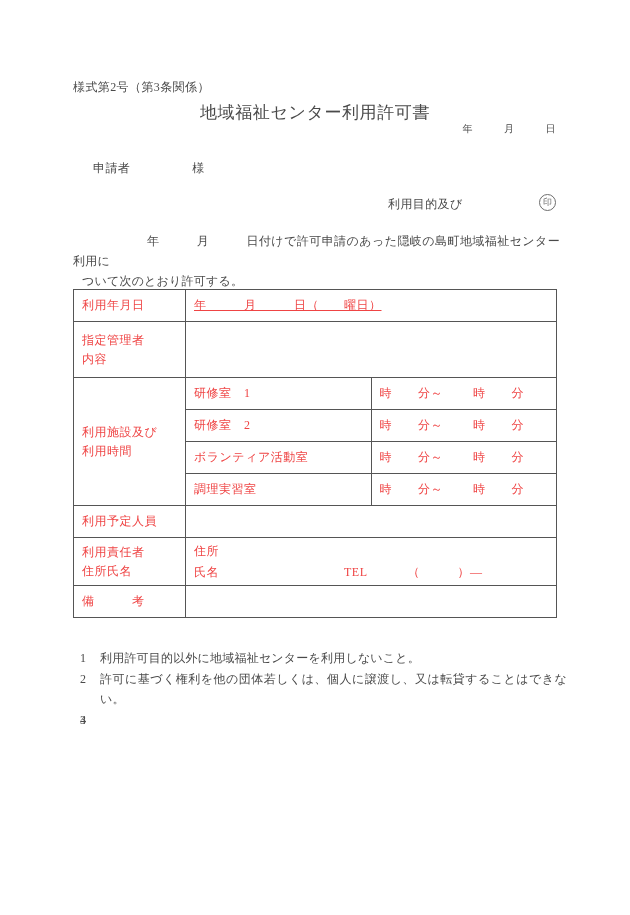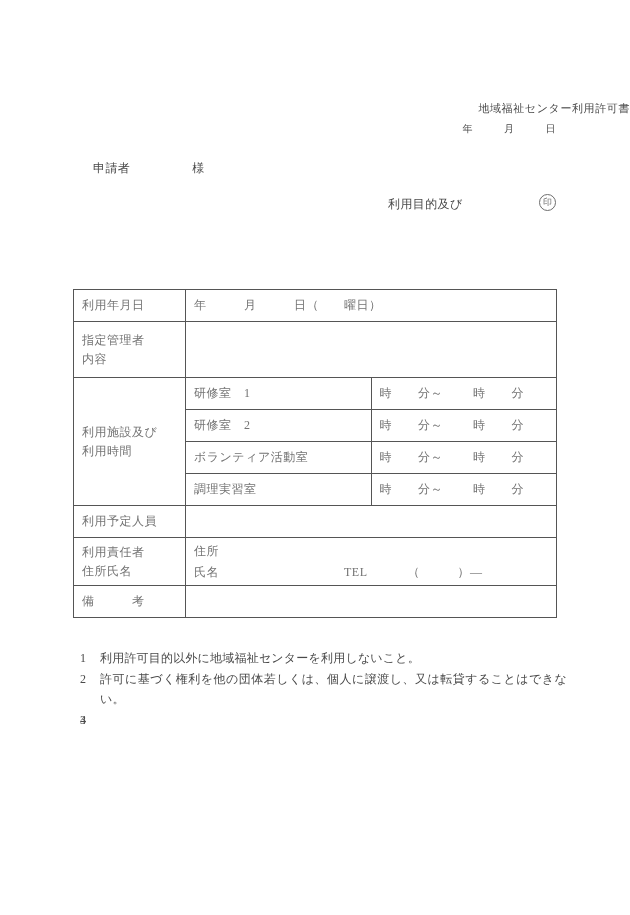--- a/index.html
+++ b/index.html
@@ -30,22 +30,22 @@
     top: 79px;
     font-size: 12px;
     letter-spacing: 0.4px;
     white-space: nowrap;
   }
   .doc-title {
     position: absolute;
     left: 0;
     right: 0;
     top: 101px;
-    text-align: right;
-    font-size: 11px;
+    text-align: center;
+    font-size: 17px;
     letter-spacing: 0.6px;
   }
   .date-line {
     position: absolute;
     right: 74px;
     top: 122px;
     font-size: 10px;
     white-space: nowrap;
     letter-spacing: 0.4px;
   }
@@ -101,21 +101,21 @@
     width: 484px;
     border-collapse: collapse;
     table-layout: fixed;
     font-size: 12px;
   }
   table.permit td {
     border: 1px solid #555555;
     padding: 0 8px;
     vertical-align: middle;
     letter-spacing: 0.5px;
-    color: #737373;
+    color: #ef4444;
   }
   td.label {
     width: 95px;
     line-height: 19px;
   }
   td.label .l2 { display: block; }
   .row-h1 { height: 32px; }
   .row-h2 { height: 56px; }
   .row-h-fac { height: 32px; }
   .row-h-resp { height: 48px; }
@@ -126,21 +126,21 @@
   }
   td.timecell {
     text-align: left;
     padding-left: 36px;
     letter-spacing: 0.5px;
   }
   .gap-s { display: inline-block; width: 26px; }
   .gap-m { display: inline-block; width: 30px; }
   .gap-l { display: inline-block; width: 40px; }
 
-  td.datecell { padding-left: 68px; }
+  td.datecell { padding-left: 68px; text-decoration: underline; }
   td.respcell { line-height: 21px; padding-top: 3px; }
   td.respcell .nm { display: inline-block; width: 150px; }
 
   
   ol.notes {
     position: absolute;
     left: 73px;
     top: 648px;
     width: 494px;
     margin: 0;
@@ -161,30 +161,35 @@
     left: 7px;
     top: 0;
     font-family: "Liberation Serif", serif;
   }
 </style>
 </head>
 <body>
 
 <div class="page">
 
+  <div class="form-no">様式第2号（第3条関係）</div>
 
   <div class="doc-title">地域福祉センター利用許可書</div>
 
   <div class="date-line">年　　　月　　　日</div>
 
   <div class="applicant-line">申請者　　　　　様</div>
 
   <div class="manager-line">利用目的及び</div>
   <div class="seal">印</div>
 
+  <div class="lead">
+    <span class="indent-first">年　　　月　　　日付けで許可申請のあった隠岐の島町地域福祉センター利用に</span>
+    <span class="cont">ついて次のとおり許可する。</span>
+  </div>
 
   <table class="permit">
     <tbody>
       <tr class="row-h1">
         <td class="label">利用年月日</td>
         <td class="datecell" colspan="2">年　　　月　　　日（　　曜日）</td>
       </tr>
 
       <tr class="row-h2">
         <td class="label">

